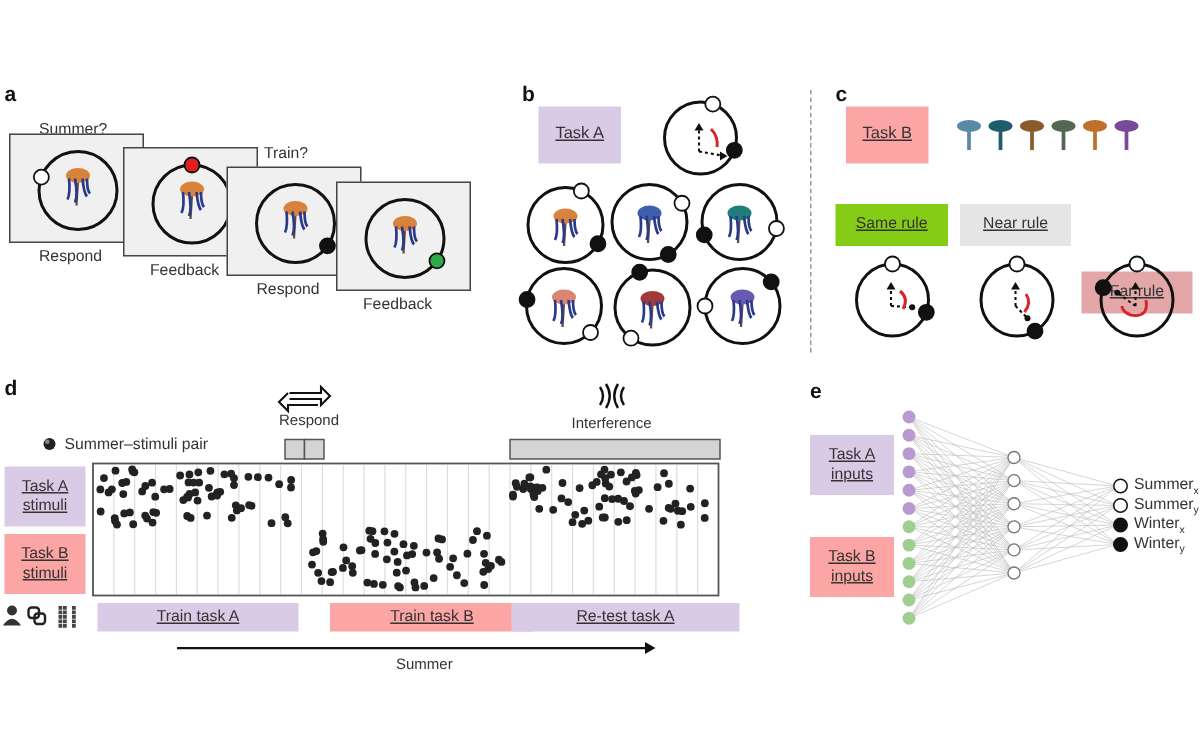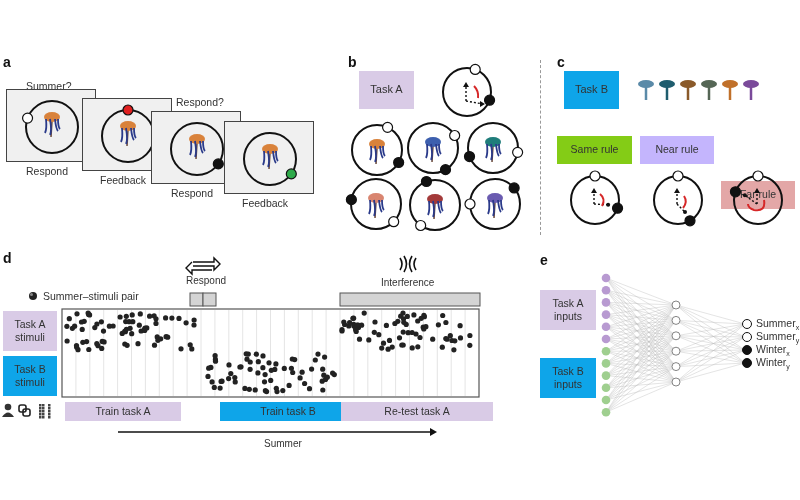--- a/index.html
+++ b/index.html
@@ -3,34 +3,34 @@
 <meta charset="utf-8">
 <style>
   html, body { margin:0; padding:0; background:#ffffff; }
   body { width:800px; height:500px; position:relative; overflow:hidden;
          font-family:"Liberation Sans", sans-serif; color:#222; }
   .abs { position:absolute; }
   .panel-letter { position:absolute; font-weight:bold; font-size:14px; color:#111; }
   .lbl { position:absolute; font-size:10px; color:#333; white-space:nowrap; }
   .card { position:absolute; background:#f0f0f0; border:1.5px solid #444; box-sizing:border-box; }
   .box { position:absolute; display:flex; align-items:center; justify-content:center;
-         text-align:center; font-size:11px; color:#333; line-height:1.25; }
+         text-align:center; font-size:11px; color:#333; line-height:1.25;text-decoration:underline; }
   .purple { background:#d9cbe6; }
-  .green { background:#0ea5e9; }
+  .green { background:#fca5a5; }
   .orange { background:#84cc16; }
-  .blue { background:#c4b5fd; }
+  .blue { background:#e5e5e5; }
   .red { background:#e3a7a7;margin-top:45px; }
   svg { position:absolute; overflow:visible; }
 </style>
 </head>
 <body>
 
 <div class="panel-letter" style="left:3px;top:54px">a</div>
 <div class="lbl" style="left:26px;top:80px;font-size:10.5px">Summer?</div>
-<div class="lbl" style="left:176px;top:96px;font-size:10.5px">Respond?</div>
+<div class="lbl" style="left:176px;top:96px;font-size:10.5px">Train?</div>
 
 <div id="cards-a">
     <div class="card" style="left: 6px; top: 89px; width: 90px; height: 73px; z-index: 1;">
       <svg width="90" height="73" style="left: 0px; top: 0px;">
         <circle cx="45" cy="37" r="26" fill="none" stroke="#111" stroke-width="2"></circle>
         <circle cx="20.56799185956638" cy="28.107476273532615" r="5" fill="#ffffff" stroke="#111" stroke-width="1.2"></circle>
         <g>
           <line x1="45" y1="31" x2="44" y2="47" stroke="#6b4a3a" stroke-width="1.5"></line>
           <ellipse cx="45" cy="27" rx="8" ry="5" fill="#d9823b"></ellipse>
           <path d="M39 29 q1 10 -1 14 M43 29 q2 12 0 16 M48 29 q1 10 3 12 M51 29 q0 8 2 10" stroke="#2a3a8a" stroke-width="1.8" fill="none"></path>
@@ -190,21 +190,21 @@
 
 <div class="box purple" style="left:3px;top:311px;width:54px;height:40px;font-size:10.5px;flex-direction:column">
   <span>Task A</span>
   <span>stimuli</span>
 </div>
 <div class="box green" style="left:3px;top:356px;width:54px;height:40px;font-size:10.5px;flex-direction:column">
   <span>Task B</span>
   <span>stimuli</span>
 </div>
 
-<div class="box purple" style="left:65px;top:402px;width:116px;height:19px;font-size:10.5px">Train task A</div>
+<div class="box purple" style="left:65px;top:402px;width:134px;height:19px;font-size:10.5px">Train task A</div>
 <div class="box green" style="left:220px;top:402px;width:136px;height:19px;font-size:10.5px">Train task B</div>
 <div class="box purple" style="left:341px;top:402px;width:152px;height:19px;font-size:10.5px">Re-test task A</div>
 <div class="lbl" style="left:264px;top:438px;font-size:10px">Summer</div>
 
 <svg id="svg-d" width="800" height="500" style="left:0;top:0">
     <circle cx="33" cy="296" r="4" fill="#222"></circle>
     <circle cx="31.5" cy="294.5" r="1.5" fill="#888"></circle>
     <path d="M193 262 L214 262 L214 258 L220 264 L214 270 L214 266 L193 266" fill="none" stroke="#111" stroke-width="1.4"></path>
     <path d="M212 270 L192 270 L192 274 L186 268 L192 262" fill="none" stroke="#111" stroke-width="1.4"></path>
     <path d="M400 258 q4 6 0 12" fill="none" stroke="#111" stroke-width="1.6"></path>

